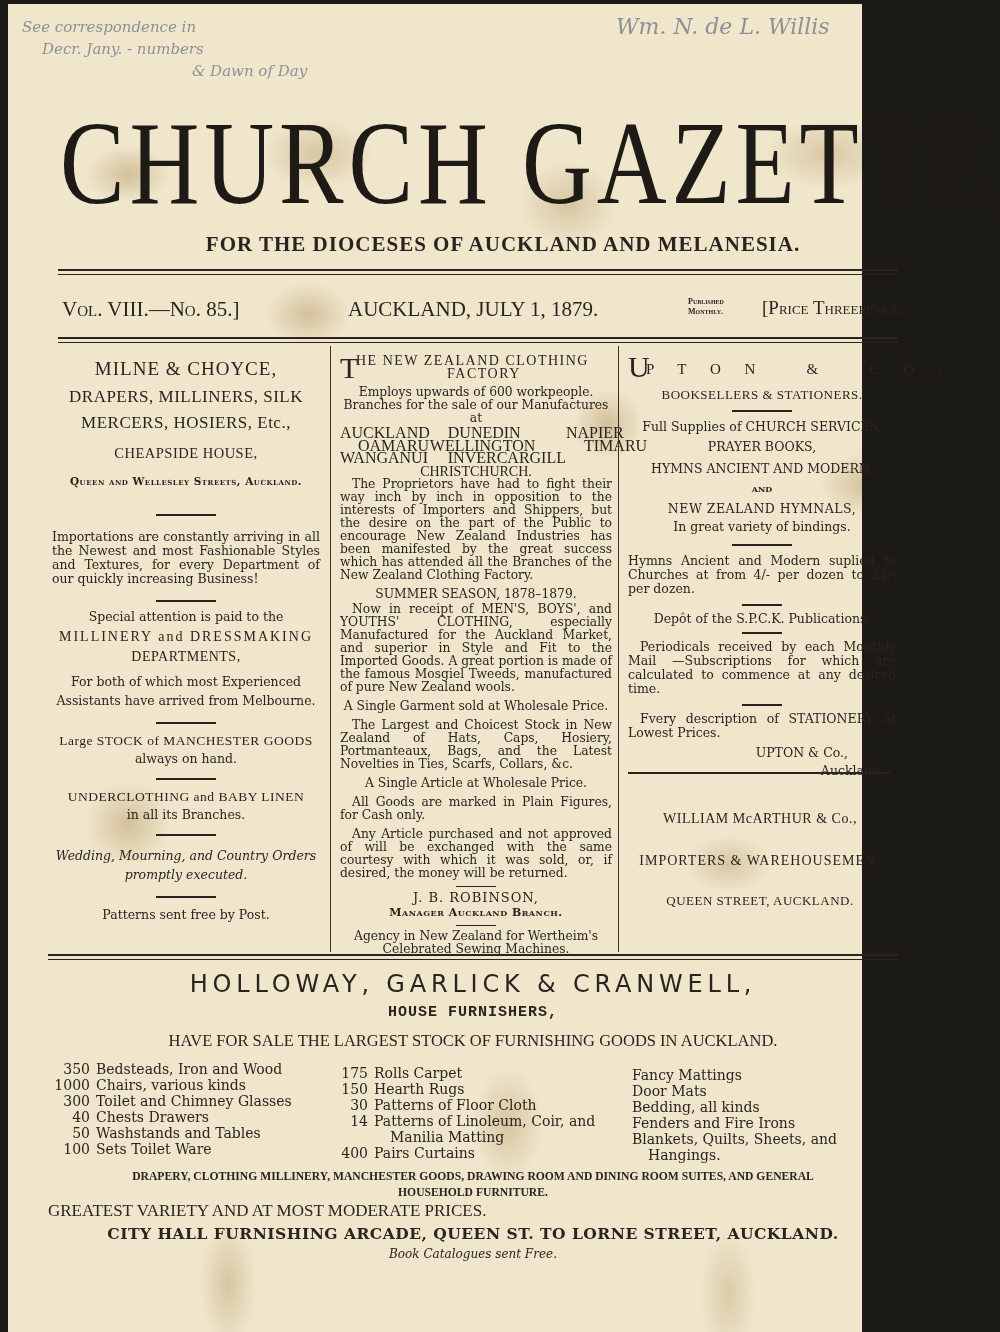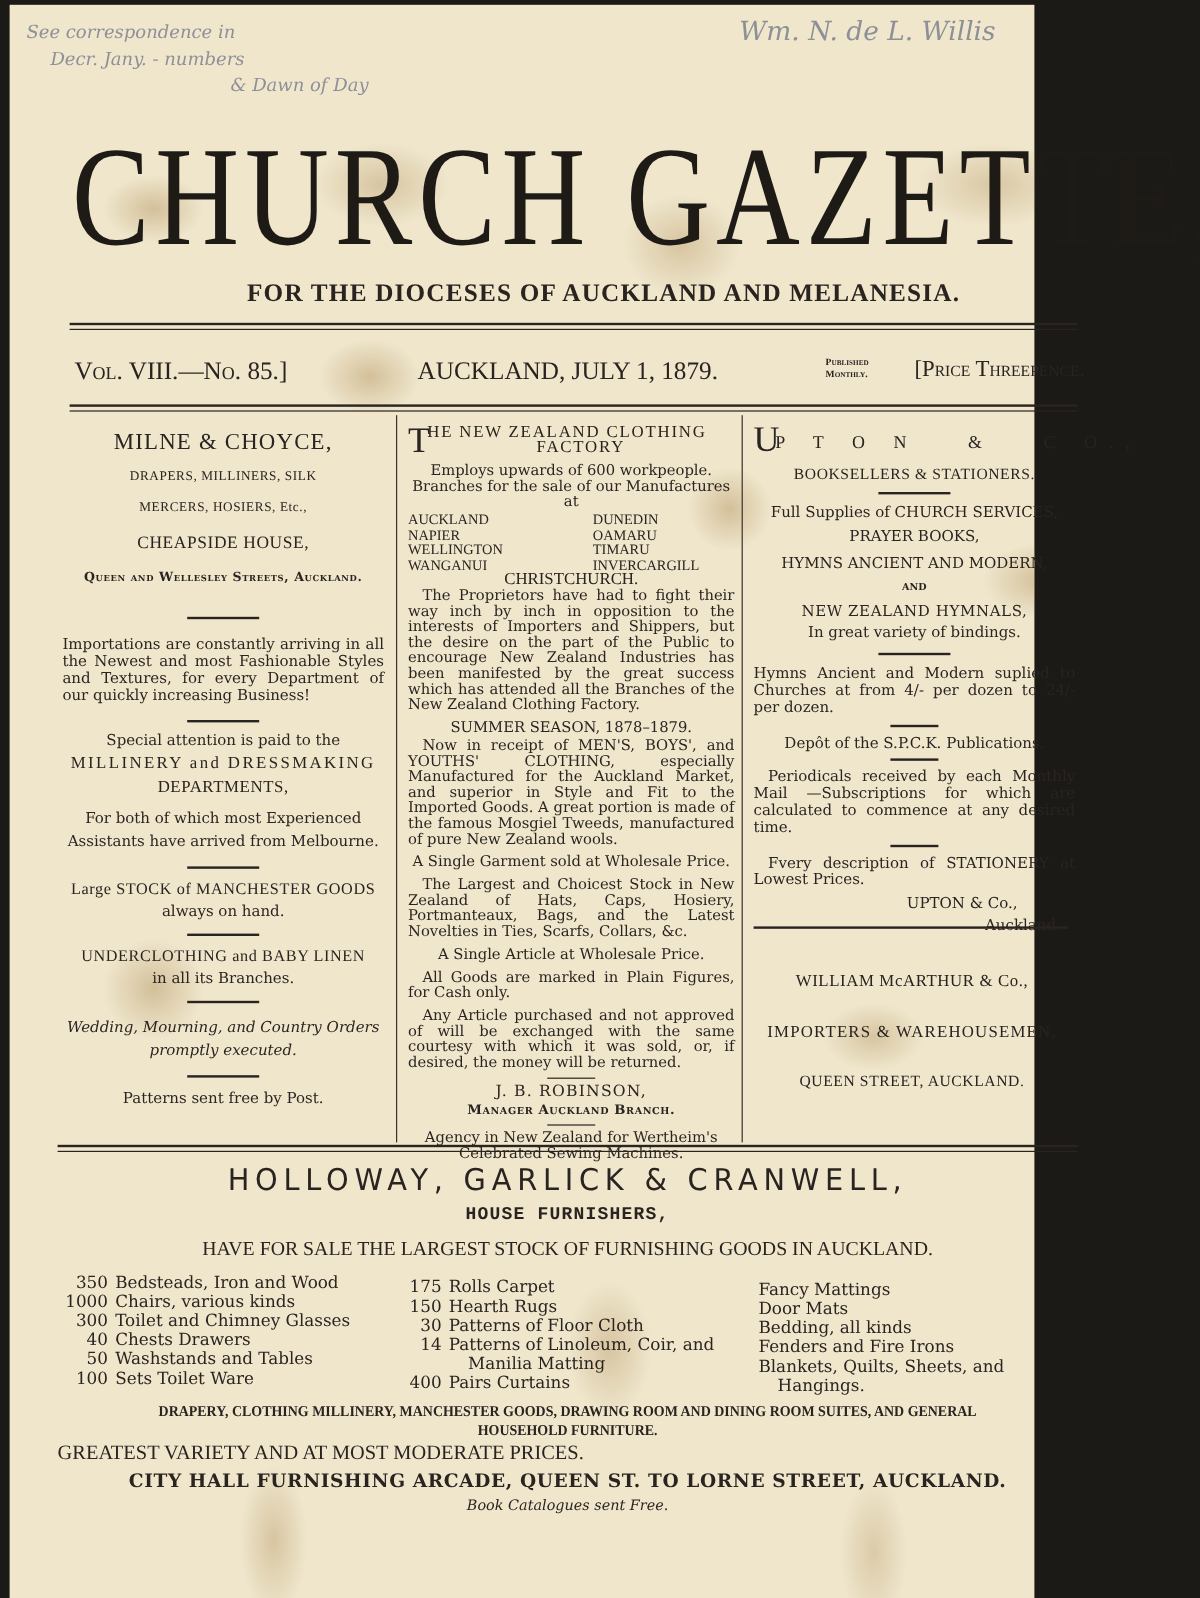--- a/index.html
+++ b/index.html
@@ -44,26 +44,26 @@
   .dateline {
     position:absolute; top:293px; left:54px; width:840px; height:32px;
     font-family:"Liberation Serif", serif; font-size:21px; white-space:nowrap;
   }
   .dateline span { position:absolute; top:0; }
   .sc { font-variant:small-caps; }
   .pubm { position:absolute; left:626px; top:3px; font-size:8px; line-height:10px; font-variant:small-caps; font-weight:bold; }
   .col { position:absolute; text-align:center; font-size:12.5px; line-height:14px; }
   .col p { margin:0; }
   .hd { font-family:"Liberation Serif", serif; font-size:18px; letter-spacing:1px; }
-  .hdb { font-family:"Liberation Serif", serif; font-size:11px; letter-spacing:.5px; }
+  .hdb { font-family:"Liberation Serif", serif; font-size:17px; letter-spacing:.5px; }
   .smcap { font-variant:small-caps; font-size:12.5px; font-weight:bold; letter-spacing:.5px; }
   .just { text-align:justify; text-align-last:left; }
   .short { width:60px; height:0; border-top:2px solid #2a2420; margin:0 auto; }
   .ital { font-style:italic; }
-  .cities { display:grid; grid-template-columns:1fr 1fr; text-align:left; font-family:"Liberation Serif", serif; font-size:12px; line-height:12.5px; }
+  .cities { display:grid; grid-template-columns:1fr 1fr 1fr; text-align:left; font-family:"Liberation Serif", serif; font-size:16px; line-height:12.5px; }
   .hol {
     position:absolute; left:40px; top:965px; width:850px; text-align:center;
     font-family:"DejaVu Sans", sans-serif; font-size:25px; letter-spacing:5px; font-weight:normal;
     transform:scaleX(0.96); transform-origin:center top; white-space:nowrap;
   }
   .item-list { position:absolute; font-size:14px; line-height:16px; }
   .item-row { display:flex; }
   .qty { width:42px; text-align:right; padding-right:6px; }
   .cond { font-family:"Liberation Serif", serif; }
 </style>

